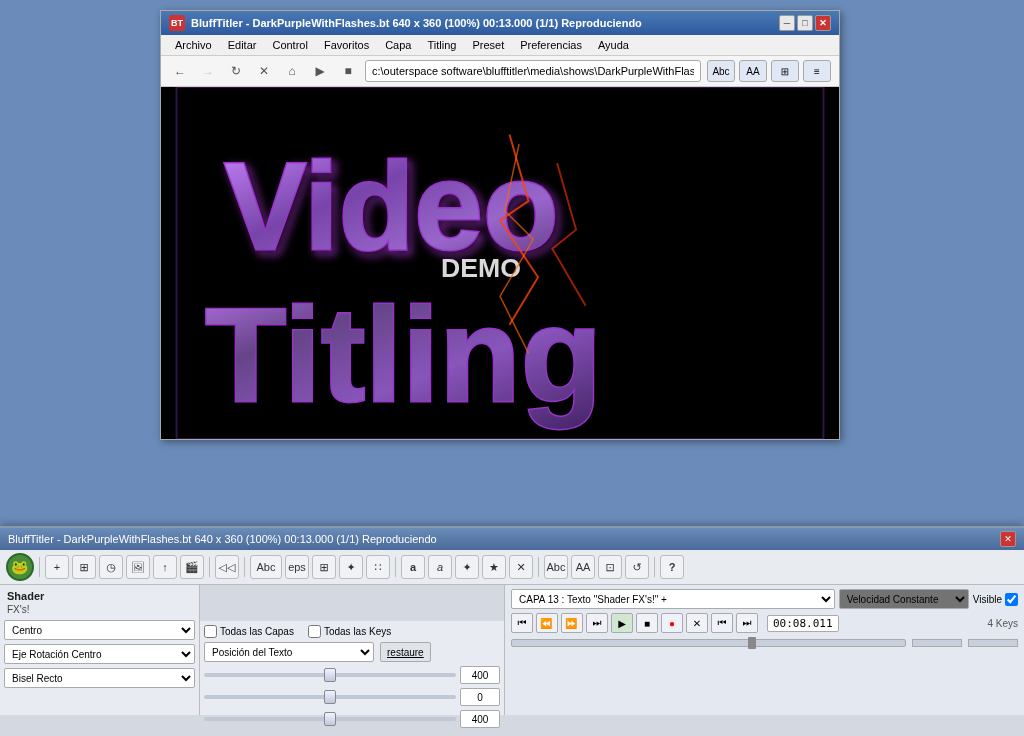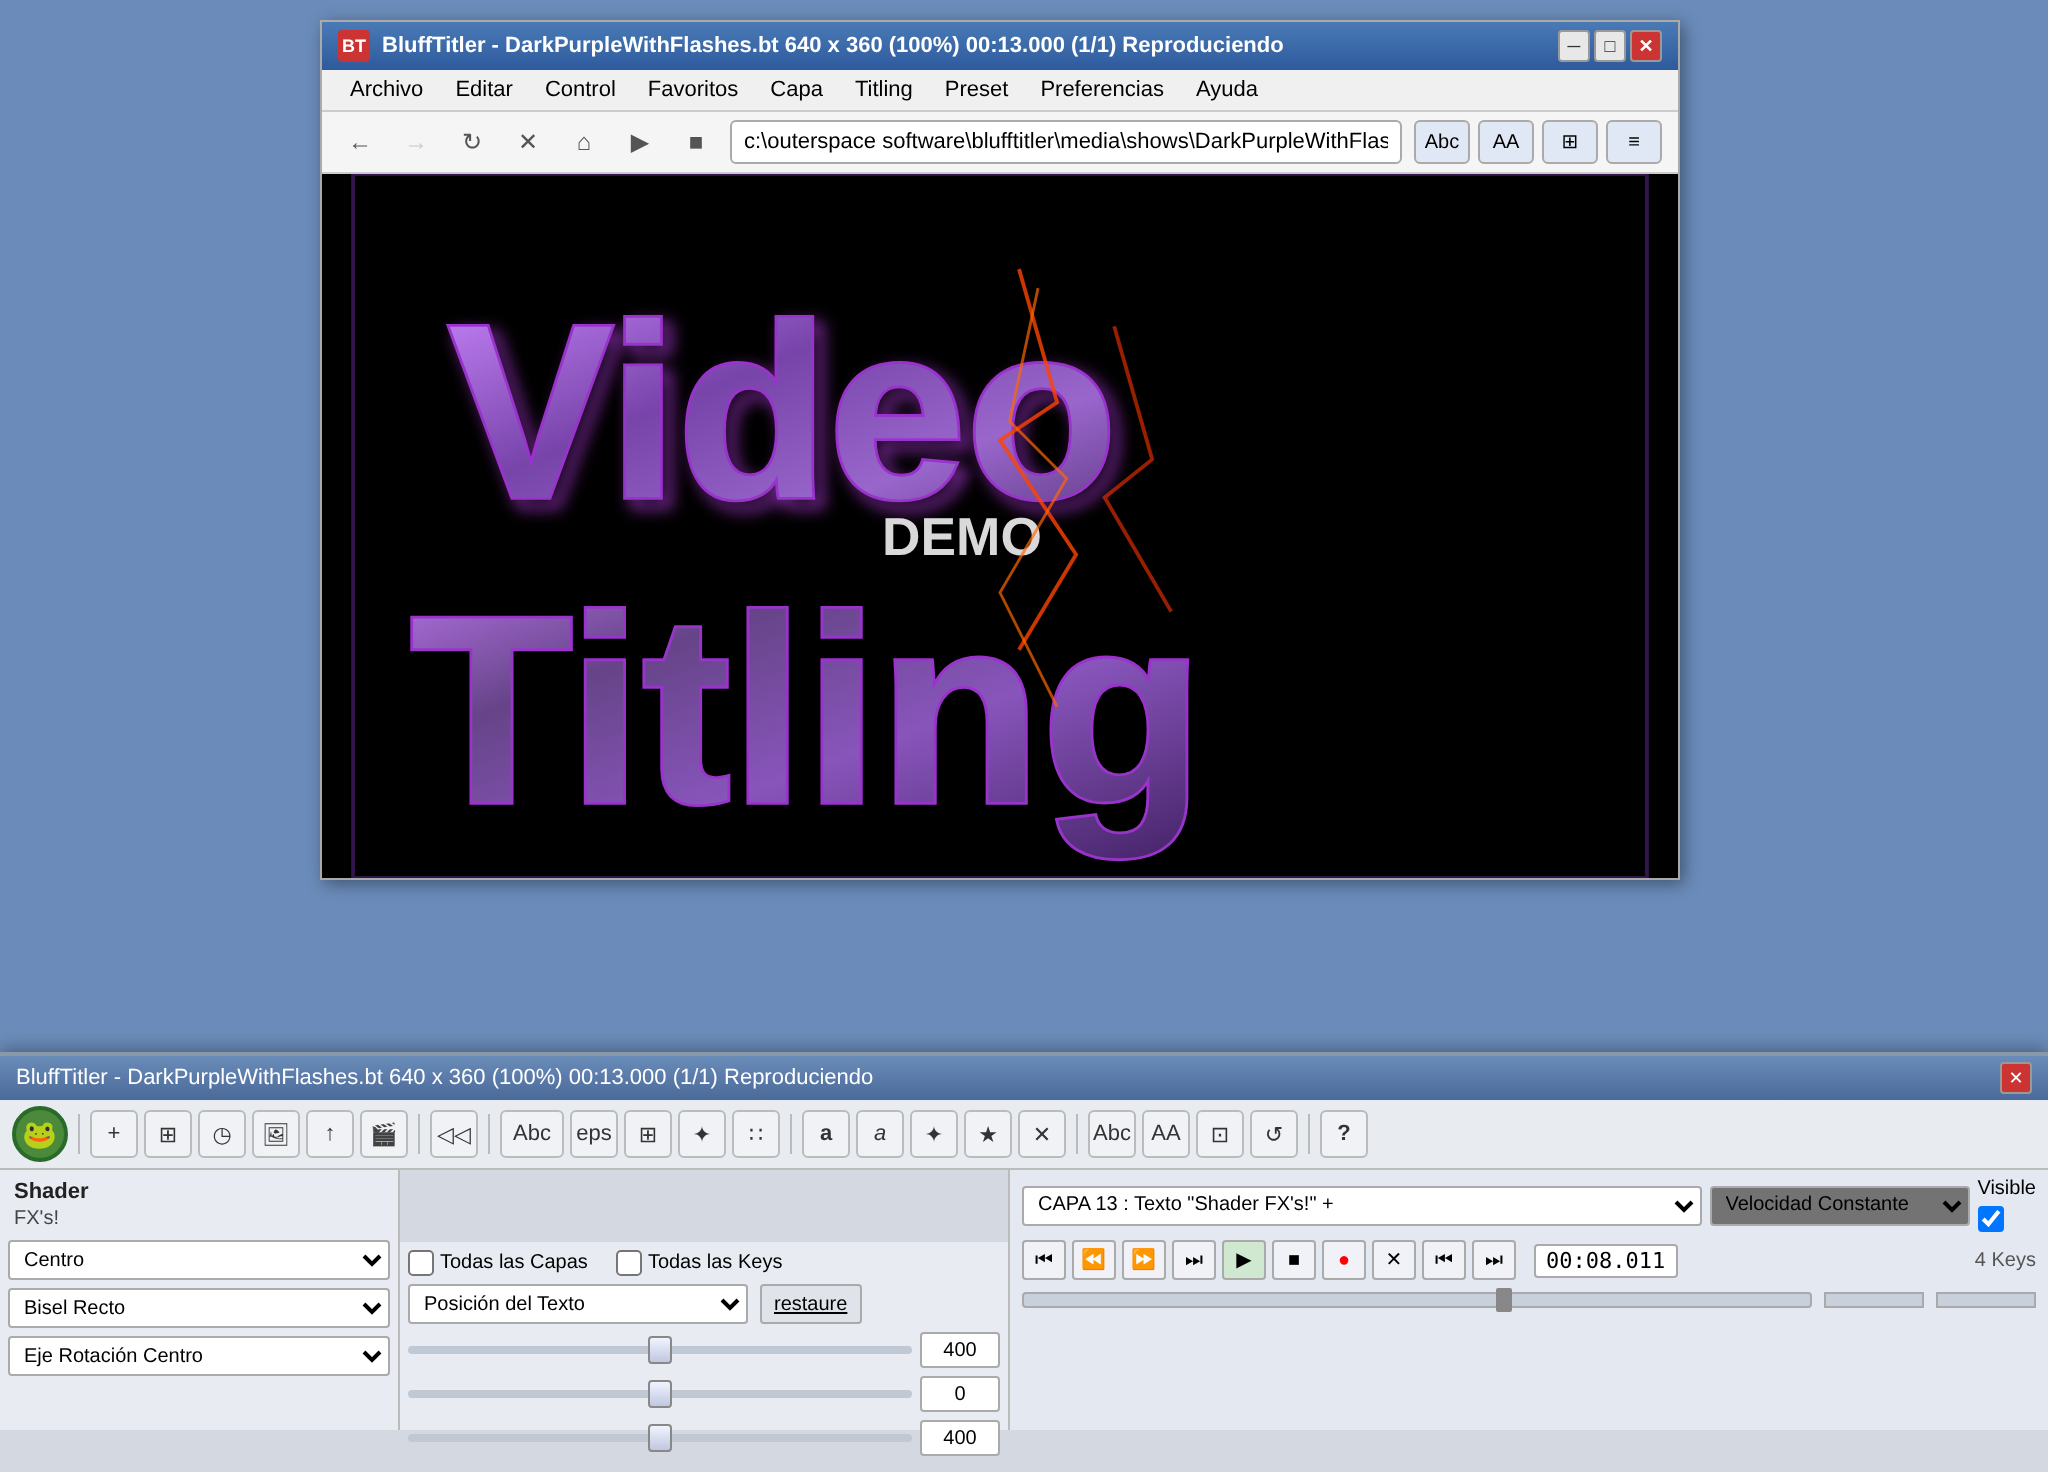--- a/index.html
+++ b/index.html
@@ -361,24 +361,23 @@
       height: 20px;
       border: 1px solid #aaa;
       background: #737373;
       font-size: 10px;
       border-radius: 2px;
       padding: 0 3px;
     }
 
     .visible-label {
       display: flex;
-      align-items: flex-start;
+      align-items: center;
       gap: 3px;
       font-size: 10px;
-      flex-direction: column;
     }
 
     .transport-row2 {
       display: flex;
       align-items: center;
       gap: 3px;
     }
 
     .trans-btn {
       width: 22px;
@@ -577,26 +576,26 @@
     <div class="left-panel">
       <div class="layer-label">Shader</div>
       <div class="layer-sublabel">FX's!</div>
       <div class="dropdown-row">
         <select class="dropdown-small">
           <option>Centro</option>
         </select>
       </div>
       <div class="dropdown-row">
         <select class="dropdown-small">
-          <option>Bisel Recto</option>
+          <option>Eje Rotación Centro</option>
         </select>
       </div>
       <div class="dropdown-row">
         <select class="dropdown-small">
-          <option>Eje Rotación Centro</option>
+          <option>Bisel Recto</option>
         </select>
       </div>
     </div>
 
     <div class="middle-panel">
       <div class="middle-row">
         <label class="checkbox-label">
           <input type="checkbox" style="">
           <span>Todas las Capas</span>
         </label>

